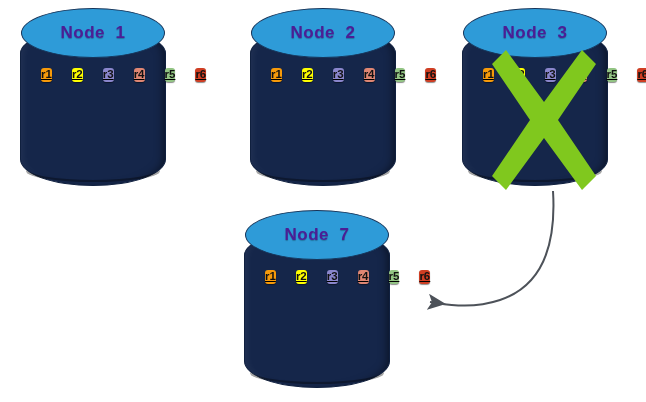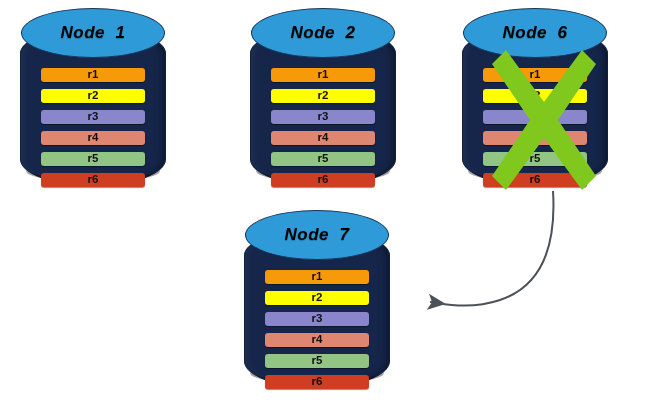--- a/index.html
+++ b/index.html
@@ -64,39 +64,39 @@
     background: #2e9bd8;
     border-radius: 50%;
     border: 1.5px solid #17355a;
     box-sizing: border-box;
     display: flex;
     align-items: center;
     justify-content: center;
   }
 
   .node-title {
-    color: #000000;
+    color: #4c1d95;
     font-size: 17px;
     font-weight: bold;
     letter-spacing: 0.5px;
     white-space: pre;
     text-shadow: 0 1px 1px rgba(0,0,0,0.25);
     user-select: none;
-    font-style: italic;
   }
 
   
   .rows {
     position: absolute;
     left: 21px;
     top: 60px;
     width: 104px;
     display: flex;
-    flex-direction: column;
-    gap: 7px;
+    flex-direction: row;
+    gap: 20px;
+    text-decoration: underline;
   }
 
   .row-bar {
     height: 14px;
     border-radius: 3px;
     display: flex;
     align-items: center;
     justify-content: center;
     box-shadow: 0 1px 1px rgba(0,0,0,0.45);
   }
@@ -214,21 +214,21 @@
           <span class="row-label">r4</span>
         </div>
         <div class="row-bar" style="background: rgb(146, 196, 131);">
           <span class="row-label">r5</span>
         </div>
         <div class="row-bar" style="background: rgb(207, 62, 35);">
           <span class="row-label">r6</span>
         </div>
       </div>
       <div class="node-top" style="background: rgb(46, 155, 216);">
-        <span class="node-title">Node  6</span>
+        <span class="node-title">Node  3</span>
       </div>
       <svg class="cross" viewBox="0 0 104 140">
         <path d="M 14 0 L 52 52 L 90 0 L 104 14 L 66 70 L 104 126 L 90 140 L 52 88 L 14 140 L 0 126 L 38 70 L 0 14 Z" fill="#80c81e"></path>
       </svg>
     </div>
     <div class="node" style="left: 244px; top: 210px;">
       <div class="node-body" style="background: rgb(21, 38, 74);"></div>
       <div class="node-bottom-arc"></div>
       <div class="rows">
         <div class="row-bar" style="background: rgb(247, 154, 10);">

